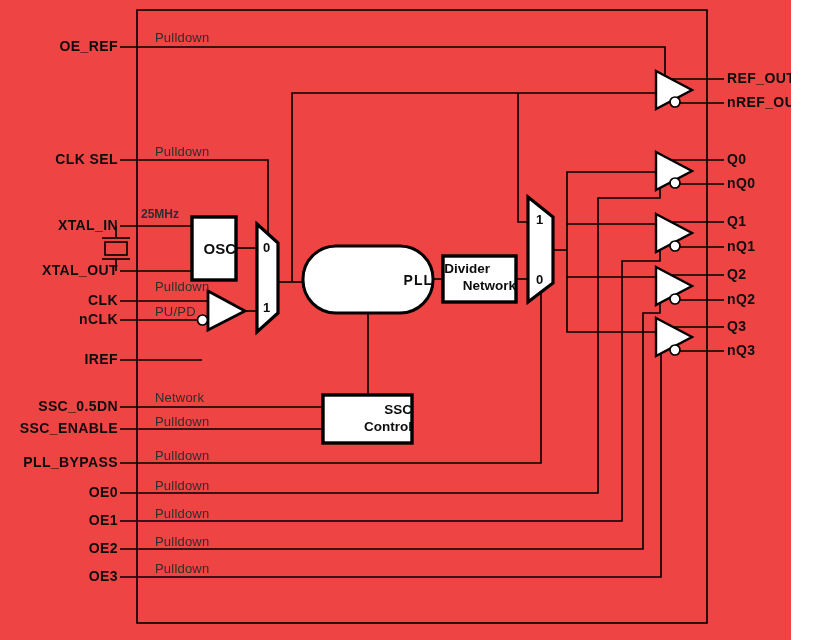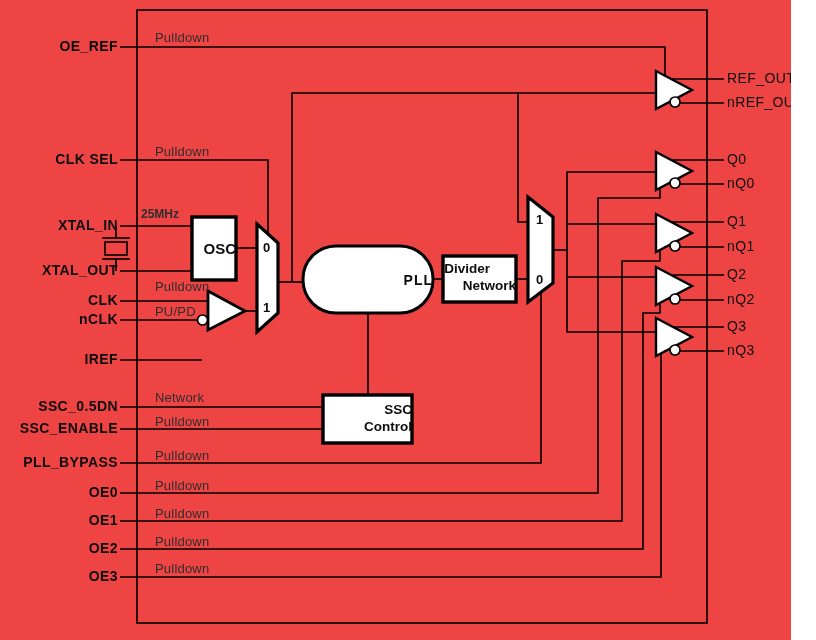--- a/index.html
+++ b/index.html
@@ -11,21 +11,21 @@
     overflow:hidden;
   }
   svg.wires{position:absolute;left:0;top:0;}
   .lbl{position:absolute;color:#000;white-space:nowrap;}
   .pin{
     left:6px;width:112px;text-align:right;
     font-size:14px;font-weight:bold;letter-spacing:.4px;color:#0d0d0d;
   }
   .out{
     left:727px;text-align:right;
-    font-size:14px;font-weight:normal;letter-spacing:.4px;color:#0d0d0d;
+    font-size:14px;font-weight:bold;letter-spacing:.4px;color:#0d0d0d;
   }
   .ann{
     font-size:13px;font-weight:400;color:#2e2e2e;letter-spacing:.2px;
   }
   .freq{font-size:12px;font-weight:700;color:#2e2e2e;}
   .blk{
     text-align:right;font-weight:bold;color:#0d0d0d;
   }
   .muxnum{
     text-align:center;font-weight:bold;font-size:13px;color:#0d0d0d;width:15px;

